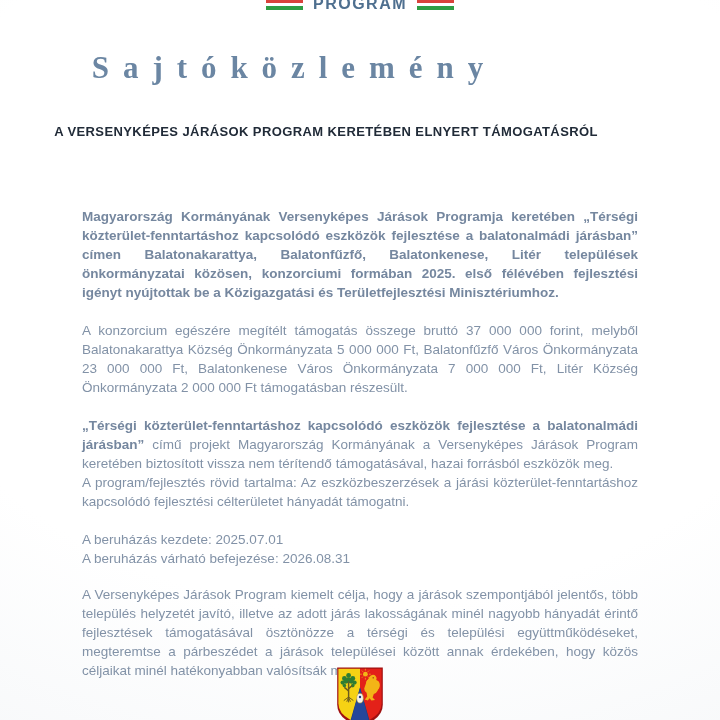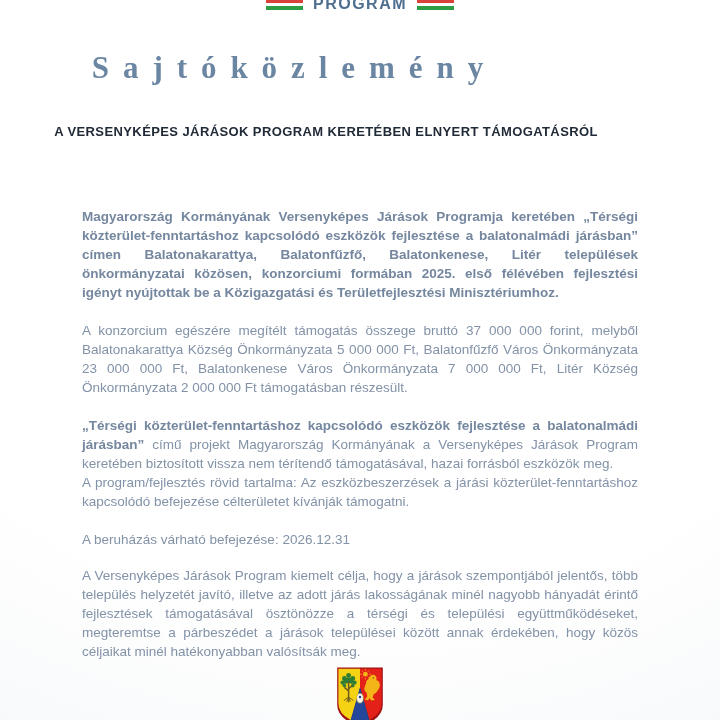--- a/index.html
+++ b/index.html
@@ -113,23 +113,24 @@
   </div>
 </div>
 
 <div class="press-title">Sajtóközlemény</div>
 <div class="press-subtitle">A VERSENYKÉPES JÁRÁSOK PROGRAM KERETÉBEN ELNYERT TÁMOGATÁSRÓL</div>
 
 <div class="content">
   <p class="lead-bold">Magyarország Kormányának Versenyképes Járások Programja keretében „Térségi közterület-fenntartáshoz kapcsolódó eszközök fejlesztése a balatonalmádi járásban” címen Balatonakarattya, Balatonfűzfő, Balatonkenese, Litér települések önkormányzatai közösen, konzorciumi formában 2025. első félévében fejlesztési igényt nyújtottak be a Közigazgatási és Területfejlesztési Minisztériumhoz.</p>
   <p>A konzorcium egészére megítélt támogatás összege bruttó 37 000 000 forint, melyből Balatonakarattya Község Önkormányzata 5 000 000 Ft, Balatonfűzfő Város Önkormányzata 23 000 000 Ft, Balatonkenese Város Önkormányzata 7 000 000 Ft, Litér Község Önkormányzata 2 000 000 Ft támogatásban részesült.</p>
   <p class="tight"><span class="bold">„Térségi közterület-fenntartáshoz kapcsolódó eszközök fejlesztése a balatonalmádi járásban”</span><span> című projekt Magyarország Kormányának a Versenyképes Járások Program keretében biztosított vissza nem térítendő támogatásával, hazai forrásból eszközök meg.</span></p>
-  <p>A program/fejlesztés rövid tartalma: Az eszközbeszerzések a járási közterület-fenntartáshoz kapcsolódó befejezése célterületet kívánják támogatni.</p>
+  <p>A program/fejlesztés rövid tartalma: Az eszközbeszerzések a járási közterület-fenntartáshoz kapcsolódó fejlesztési célterületet hányadát támogatni.</p>
   <div class="dates">
-    <div>A beruházás várható befejezése: 2026.12.31</div>
+    <div>A beruházás kezdete: 2025.07.01</div>
+    <div>A beruházás várható befejezése: 2026.08.31</div>
   </div>
   <p>A Versenyképes Járások Program kiemelt célja, hogy a járások szempontjából jelentős, több település helyzetét javító, illetve az adott járás lakosságának minél nagyobb hányadát érintő fejlesztések támogatásával ösztönözze a térségi és települési együttműködéseket, megteremtse a párbeszédet a járások települései között annak érdekében, hogy közös céljaikat minél hatékonyabban valósítsák meg.</p>
 </div>
 
 <svg class="coa" viewBox="0 0 78 100" aria-hidden="true">
 
   <path d="M1,1 h76 v62 q0,24 -38,36 q-38,-12 -38,-36 Z" fill="#a01010"></path>
 
   <path d="M3,3 h36 v92 q-36,-12 -36,-34 Z" fill="#f6d214"></path>
 

